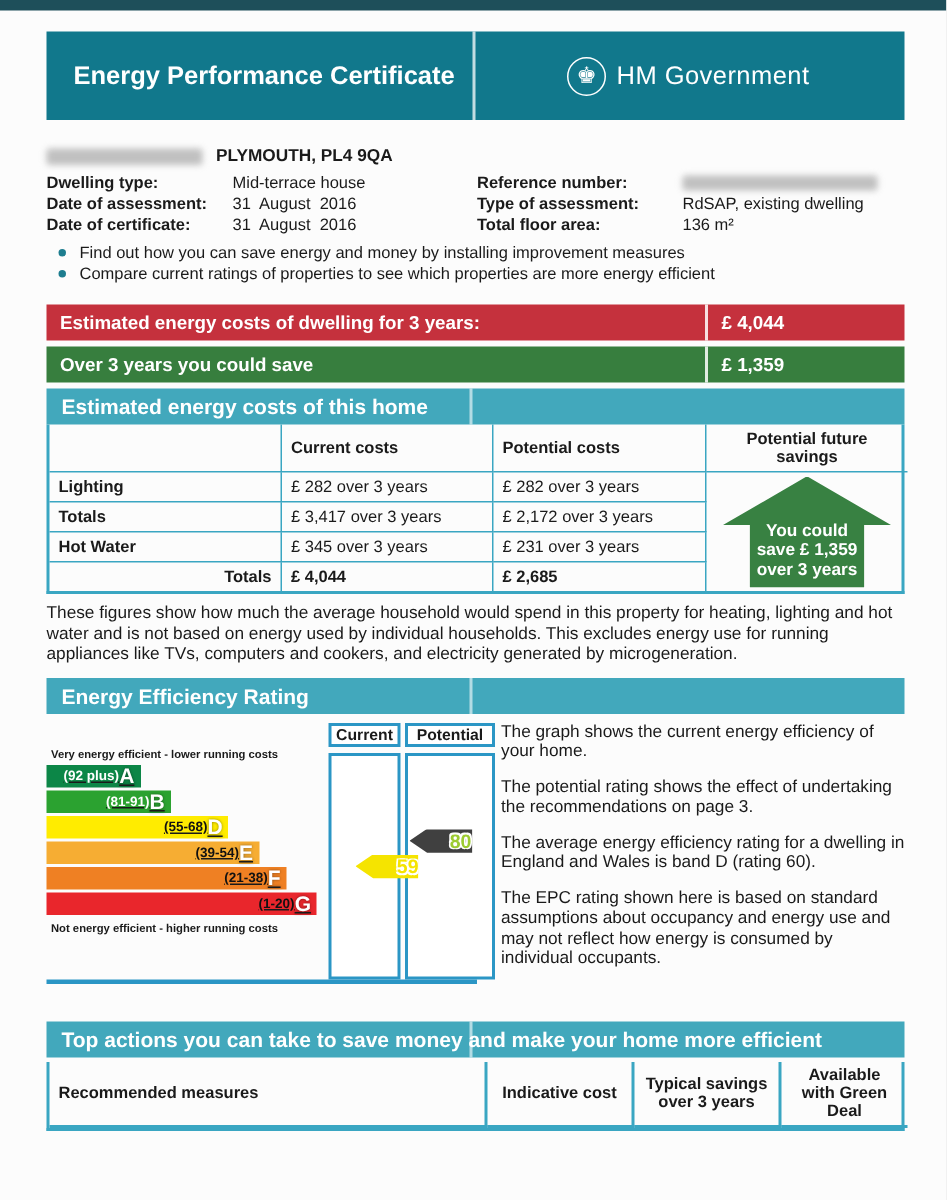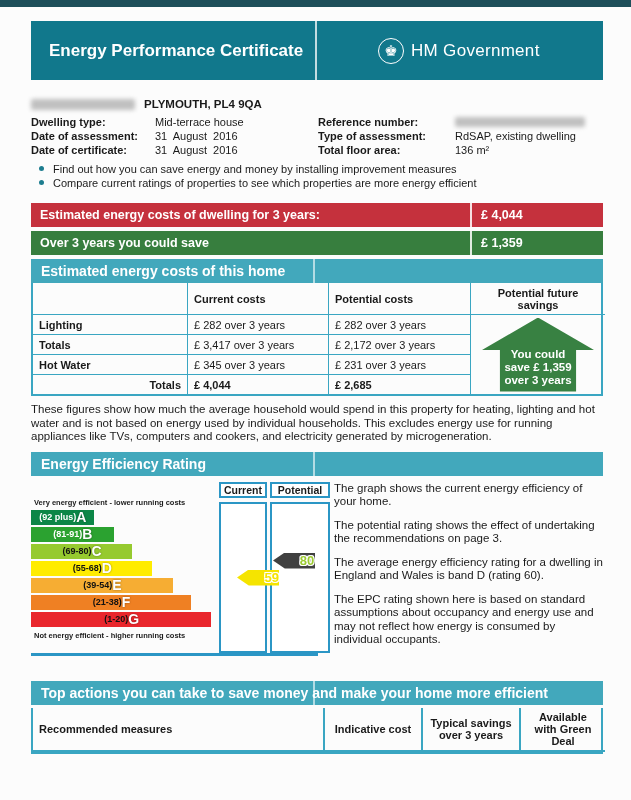--- a/index.html
+++ b/index.html
@@ -62,21 +62,21 @@
   .house-arrow { width:112px; height:74px; background:#388142; clip-path:polygon(50% 0, 100% 44%, 84% 44%, 84% 100%, 16% 100%, 16% 44%, 0 44%); display:flex; flex-direction:column; align-items:center; justify-content:flex-end; color:#fff; font-weight:bold; font-size:11.5px; line-height:13px; padding-bottom:5px; text-align:center; }
   .footnote { margin-top:7px; font-size:11.5px; line-height:13.5px; }
 
   
   .eer-wrap { display:flex; margin-top:6px; }
   .chart { position:relative; width:287px; height:174px; flex:0 0 auto; }
   .chart-bottom-line { position:absolute; left:0; right:0; bottom:0; height:3px; background:#2b96c5; }
   .bands-area { position:absolute; left:0; top:16px; width:184px; }
   .scale-label { font-size:7.5px; font-weight:bold; padding-left:3px; height:12px; }
   .band-row { height:17px; }
-  .band { height:15px; display:flex; align-items:center; justify-content:center; padding:0 4px 0 5px; }
+  .band { height:15px; display:flex; align-items:center; justify-content:flex-end; padding:0 4px 0 5px;text-decoration:underline; }
   .band-range { font-size:9px; font-weight:bold; }
   .band-letter { color:#fff; font-weight:bold; font-size:14px; line-height:1; text-shadow:0 0 2px rgba(0,0,0,.45); }
   .col-head { position:absolute; top:0; height:16px; border:2px solid #2b96c5; background:#fff; display:flex; align-items:center; justify-content:center; font-weight:bold; font-size:10.5px; }
   .col-box { position:absolute; top:20px; bottom:3px; border:2px solid #2b96c5; background:#fff; }
   .cur-x { left:188px; width:48px; }
   .pot-x { left:239px; width:60px; }
   .rating-arrow { position:absolute; width:42px; height:16px; clip-path:polygon(0 50%, 28% 0, 100% 0, 100% 100%, 28% 100%); display:flex; align-items:center; justify-content:center; padding-left:8px; font-weight:bold; font-size:13px; text-shadow:-1px -1px 0 #fff, 1px -1px 0 #fff, -1px 1px 0 #fff, 1px 1px 0 #fff; }
   .arrow-cur { left:206px; top:88px;justify-content:flex-end; }
   .arrow-pot { left:242px; top:71px; }
   .eer-text { flex:1; margin-left:16px; font-size:11.5px; line-height:13.5px; }
@@ -222,26 +222,20 @@
             <span class="band-letter">A</span>
               </div>
             </div>
           <div class="band-row">
               <div class="band" style="background-color: rgb(43, 162, 48); width: 45%;">
             <span class="band-range" style="color: rgb(255, 255, 255);">(81-91)</span>
             <span class="band-letter">B</span>
               </div>
             </div>
           <div class="band-row">
-              <div class="band" style="background-color: rgb(150, 202, 47); width: 55%;">
-            <span class="band-range" style="color: rgb(17, 17, 17);">(69-80)</span>
-            <span class="band-letter">C</span>
-              </div>
-            </div>
-          <div class="band-row">
               <div class="band" style="background-color: rgb(255, 236, 0); width: 66%;">
             <span class="band-range" style="color: rgb(17, 17, 17);">(55-68)</span>
             <span class="band-letter">D</span>
               </div>
             </div>
           <div class="band-row">
               <div class="band" style="background-color: rgb(246, 173, 51); width: 77%;">
             <span class="band-range" style="color: rgb(17, 17, 17);">(39-54)</span>
             <span class="band-letter">E</span>
               </div>

